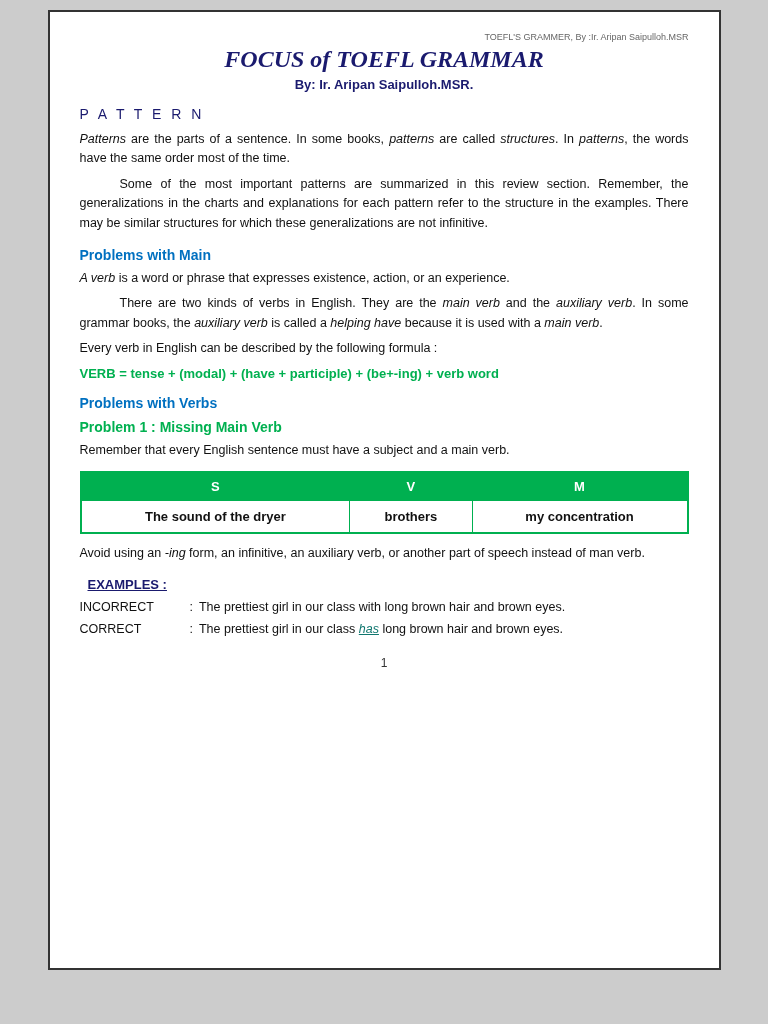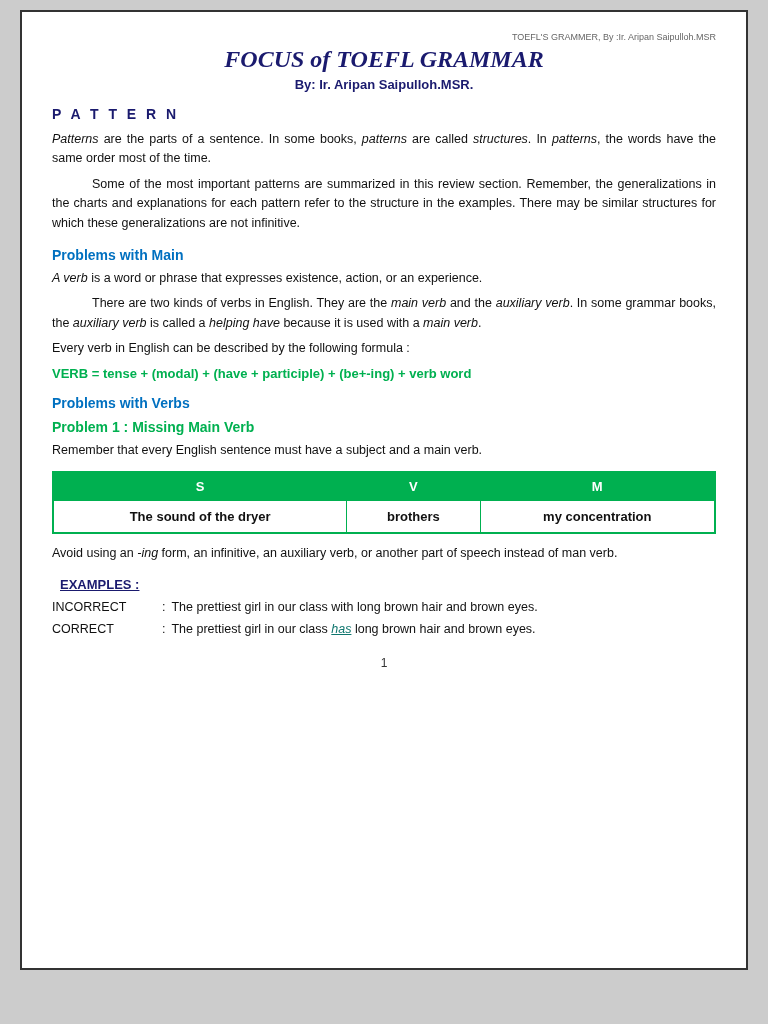--- a/index.html
+++ b/index.html
@@ -13,21 +13,21 @@
       display: flex;
       justify-content: center;
       align-items: flex-start;
       min-height: 100vh;
       padding: 10px;
       font-family: Arial, sans-serif;
     }
 
     .page {
       background: white;
-      width: 728px;
+      width: 673px;
       min-height: 960px;
       padding: 20px 30px 30px 30px;
       border: 2px solid #333;
       position: relative;
     }
 
     .header-watermark {
       text-align: right;
       font-size: 9px;
       color: #666;
@@ -49,21 +49,21 @@
       text-align: center;
       font-size: 13px;
       color: #1a1a6e;
       font-weight: bold;
       margin-bottom: 14px;
       font-family: Arial, sans-serif;
     }
 
     .section-heading {
       font-size: 14px;
-      font-weight: bold;
+      font-weight: normal;
       letter-spacing: 3px;
       color: #1a1a6e;
       margin-bottom: 8px;
       font-family: Arial, sans-serif;
     }
 
     .body-text {
       font-size: 12.5px;
       color: #111;
       text-align: justify;

